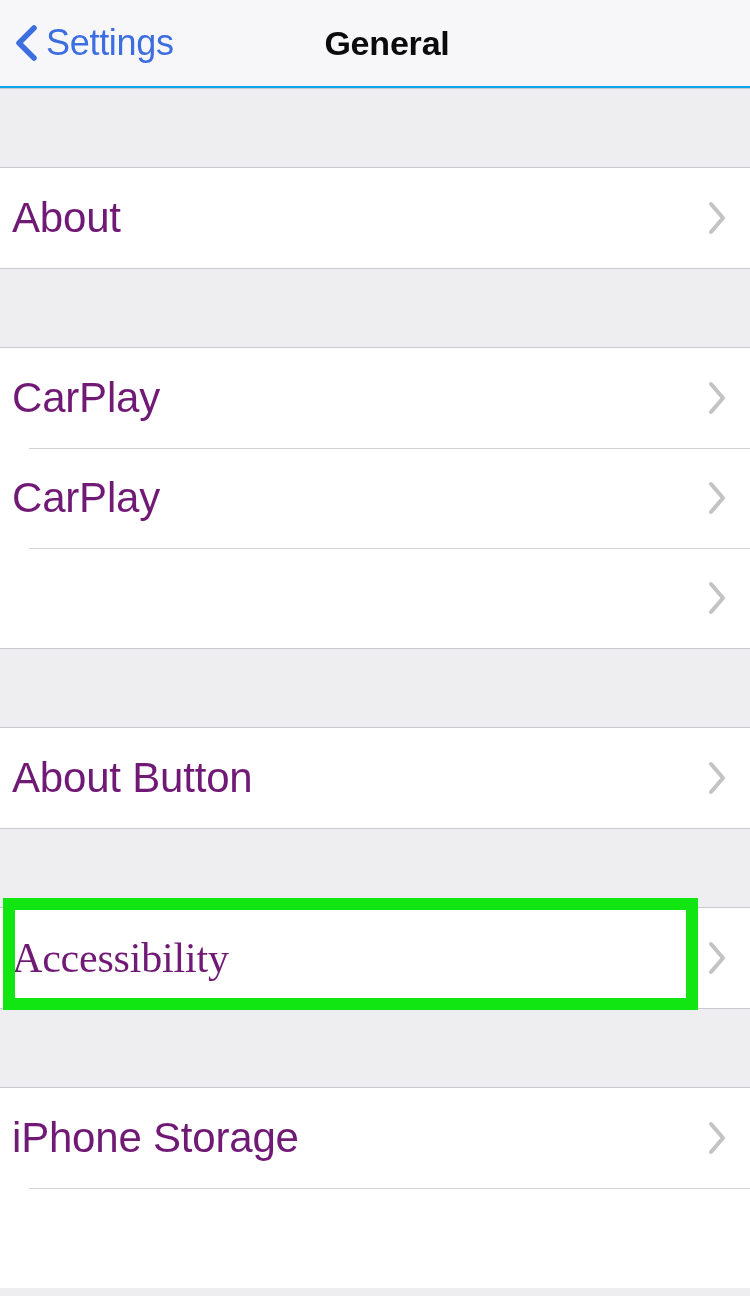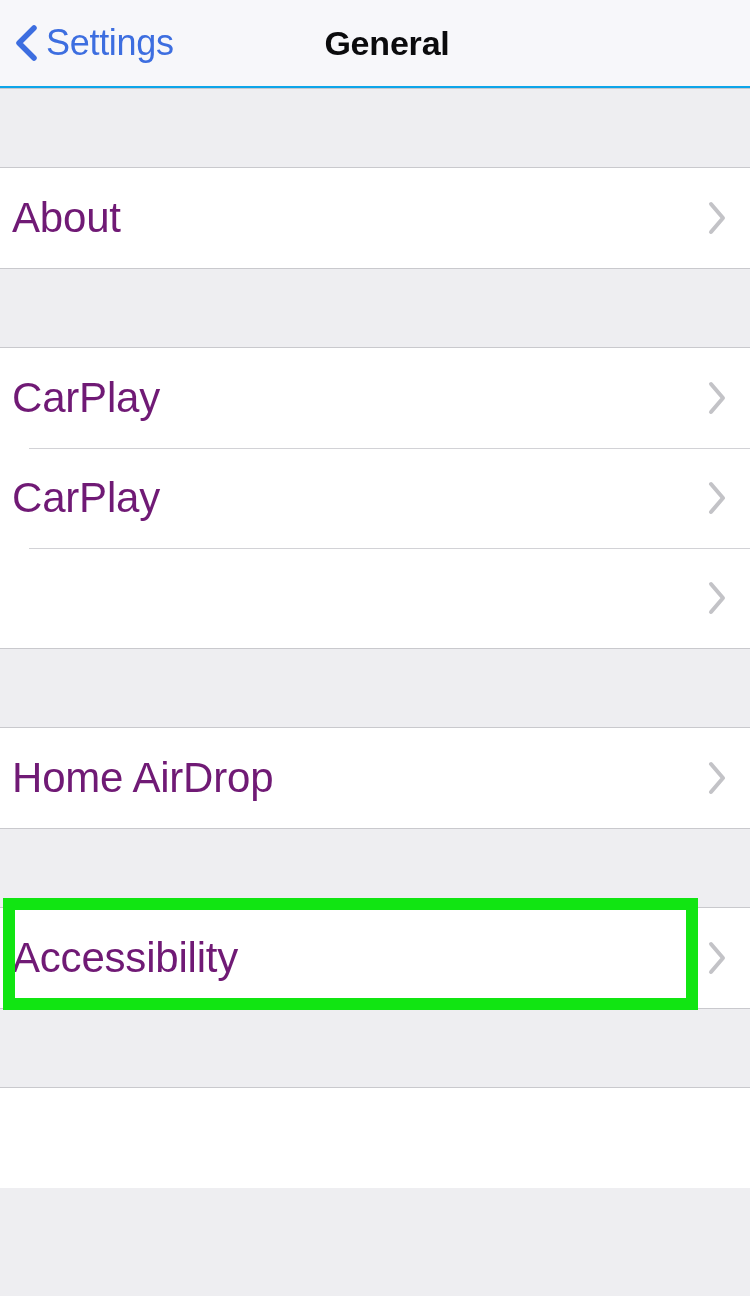--- a/index.html
+++ b/index.html
@@ -113,20 +113,21 @@
     top: 50%;
     transform: translateY(-50%);
     width: 22px;
     height: 38px;
   }
   .row-chevron svg { display: block; }
 
   
   .highlight-wrap {
     position: relative;
+    font-family: Liberation Serif, serif;
   }
   .highlight-box {
     position: absolute;
     left: 3px;
     top: -10px;
     width: 695px;
     height: 112px;
     border: 12px solid #11e512;
     box-sizing: border-box;
     pointer-events: none;
@@ -186,21 +187,21 @@
           <polyline points="5,5 17,19 5,33" fill="none" stroke="#c3c3c7" stroke-width="4" stroke-linecap="round" stroke-linejoin="round"></polyline>
         </svg>
       </span>
     </div>
   </div>
 
   <div class="spacer short"></div>
 
   <div class="group">
     <div class="row">
-      <span class="row-label">Home AirDrop</span>
+      <span class="row-label">About Button</span>
       <span class="row-chevron">
         <svg viewBox="0 0 22 38" width="22" height="38" aria-hidden="true">
           <polyline points="5,5 17,19 5,33" fill="none" stroke="#c3c3c7" stroke-width="4" stroke-linecap="round" stroke-linejoin="round"></polyline>
         </svg>
       </span>
     </div>
   </div>
 
   <div class="spacer short"></div>
 
@@ -212,19 +213,27 @@
           <polyline points="5,5 17,19 5,33" fill="none" stroke="#c3c3c7" stroke-width="4" stroke-linecap="round" stroke-linejoin="round"></polyline>
         </svg>
       </span>
     </div>
     <div class="highlight-box"></div>
   </div>
 
   <div class="spacer short"></div>
 
   <div class="group">
+    <div class="row">
+      <span class="row-label">iPhone Storage</span>
+      <span class="row-chevron">
+        <svg viewBox="0 0 22 38" width="22" height="38" aria-hidden="true">
+          <polyline points="5,5 17,19 5,33" fill="none" stroke="#c3c3c7" stroke-width="4" stroke-linecap="round" stroke-linejoin="round"></polyline>
+        </svg>
+      </span>
+    </div>
     <div class="row">
       
       
     </div>
   </div>
 
 </div>
 
 </body></html>

